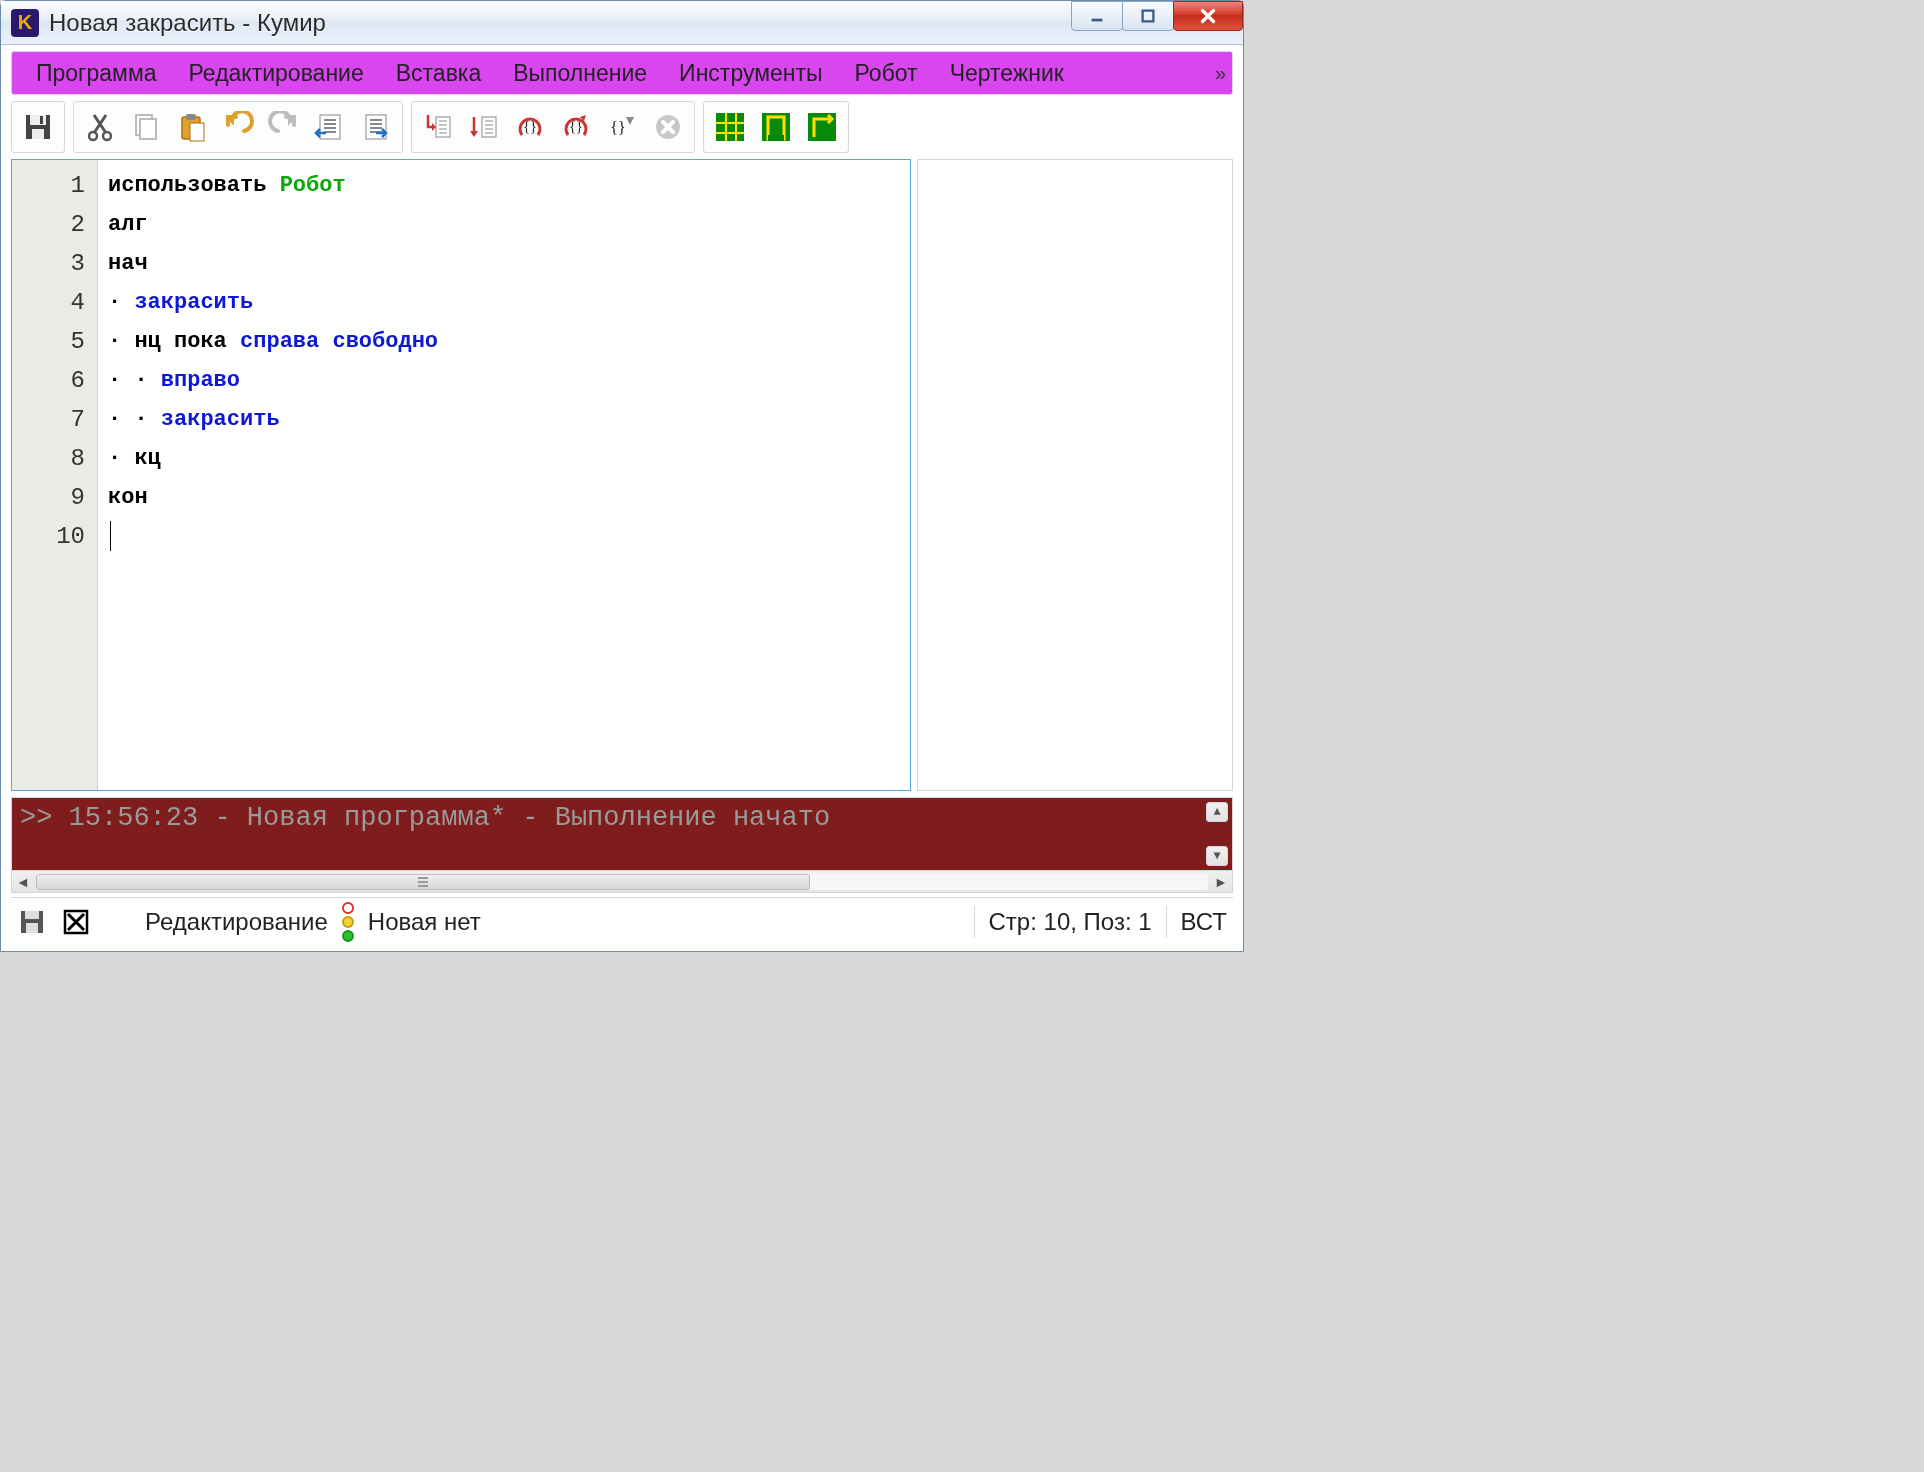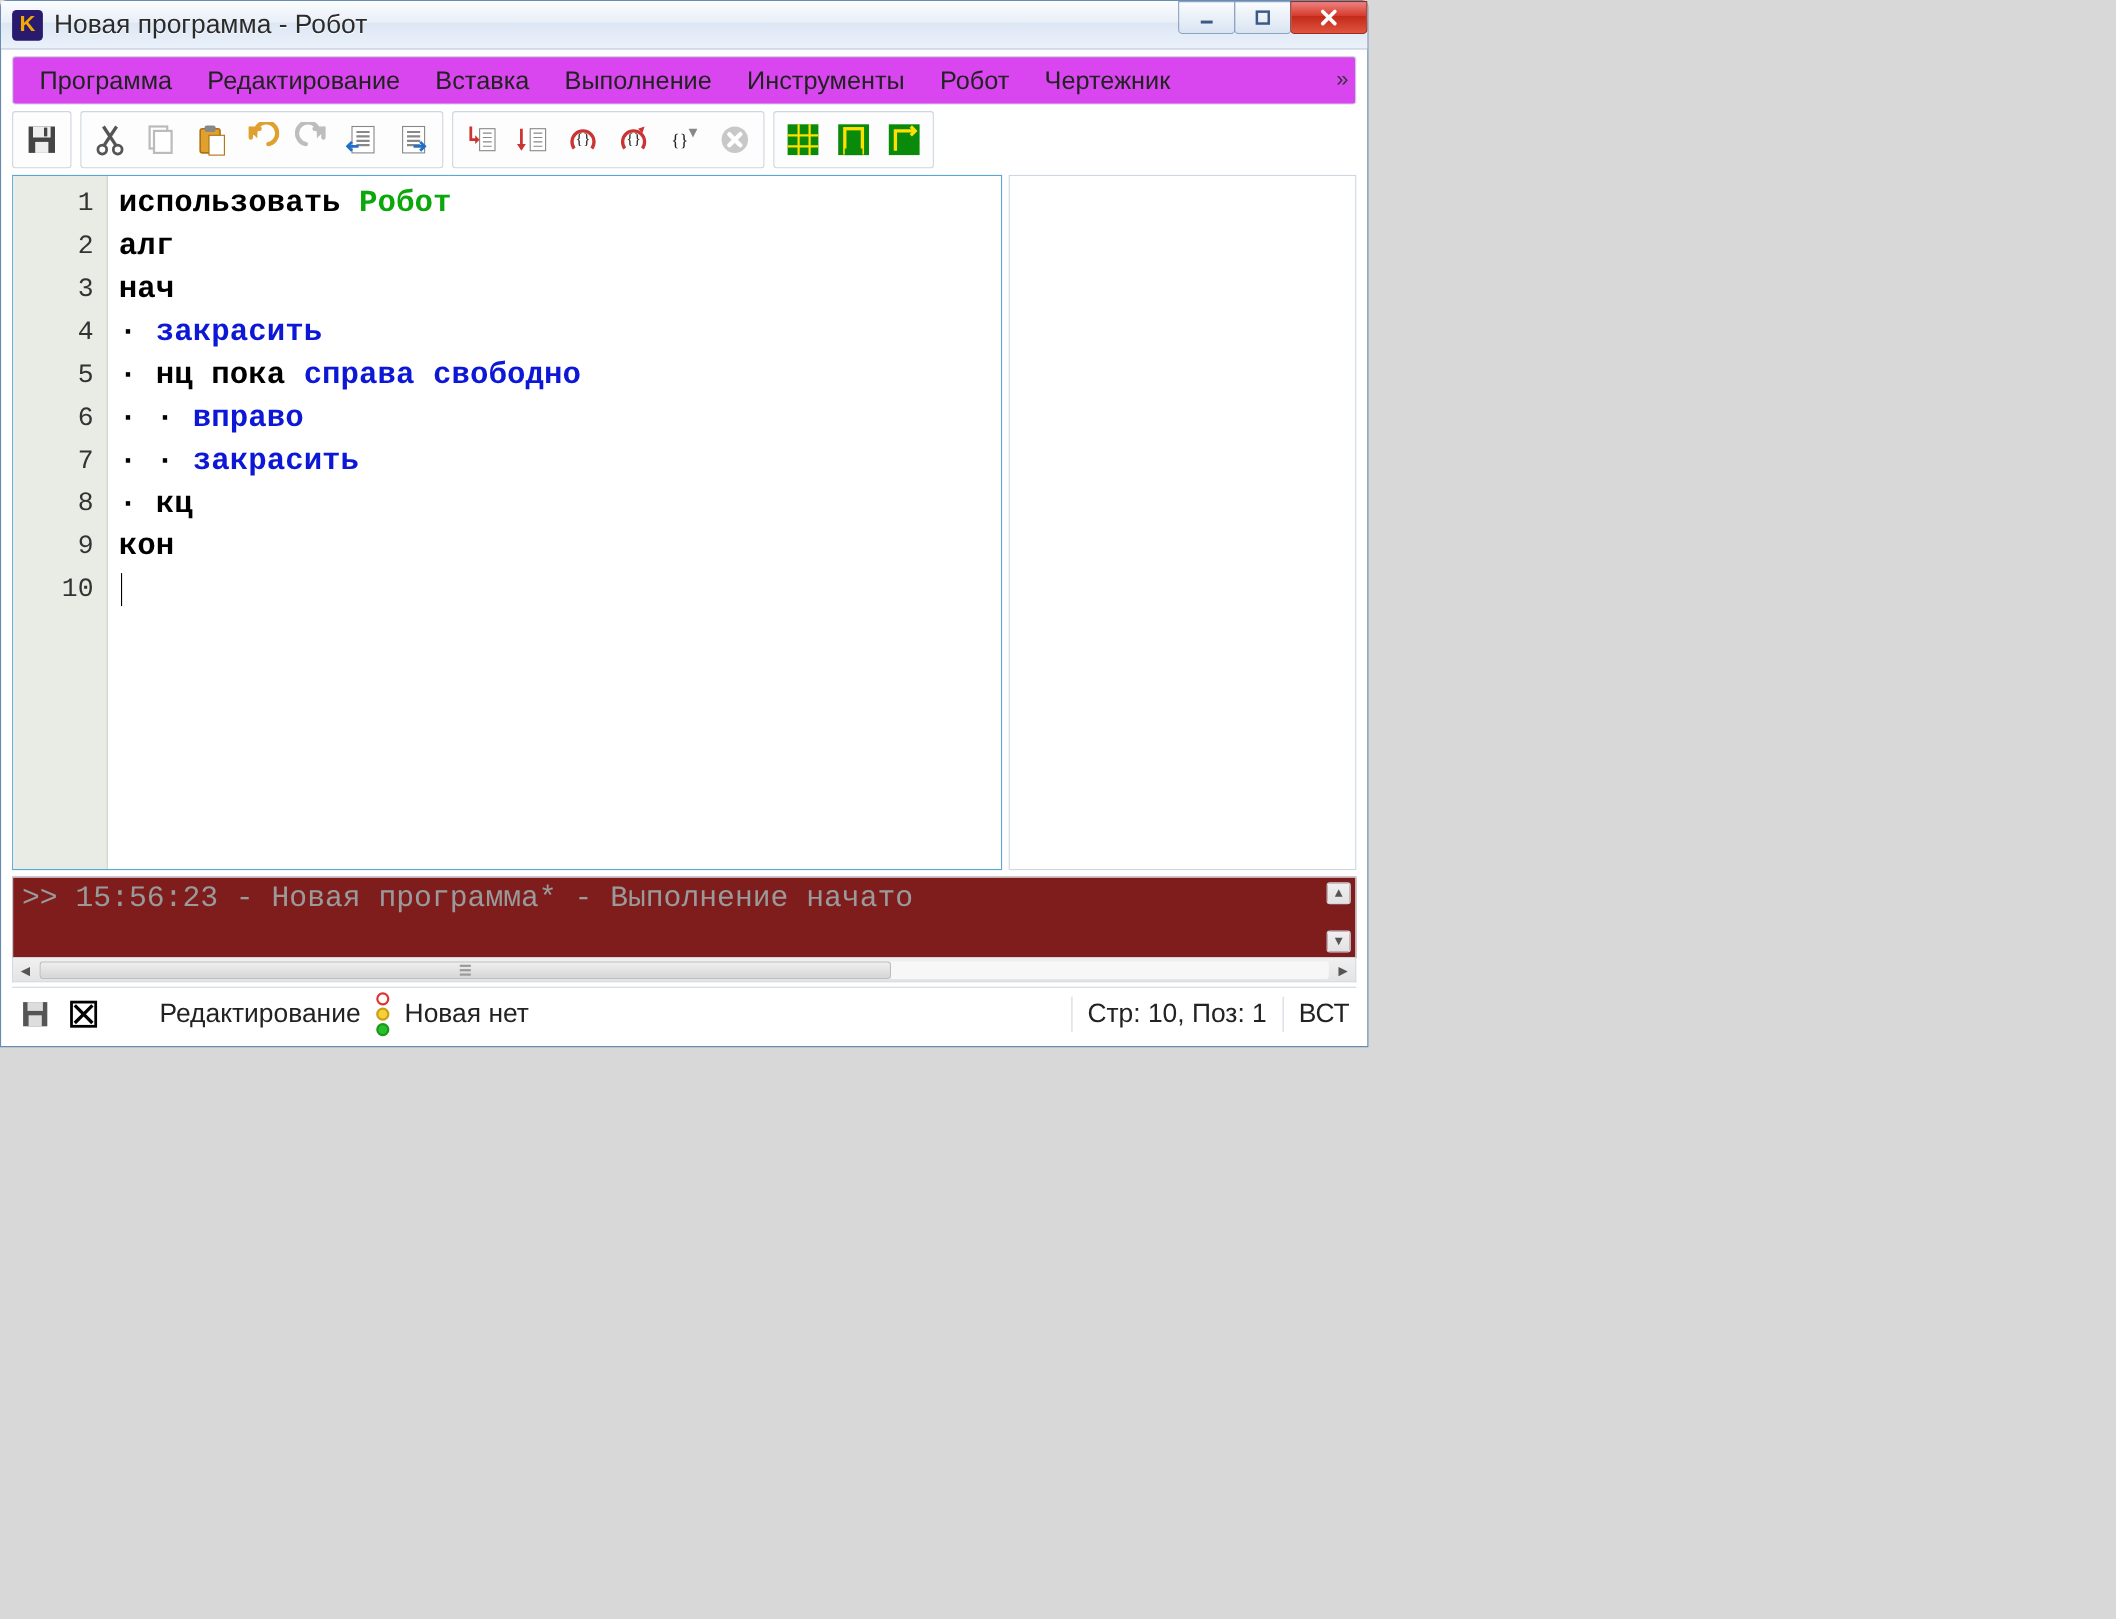--- a/index.html
+++ b/index.html
@@ -134,21 +134,21 @@
     font-family: Consolas, "Courier New", monospace;
     font-size: 24px;
     color: #333;
     height: 39px;
     line-height: 39px;
   }
   .code {
     flex: 1;
     padding: 6px 10px;
     font-family: Consolas, "Courier New", monospace;
-    font-size: 28px;
+    font-size: 22px;
     line-height: 39px;
     white-space: pre;
   }
   .code .line { height: 39px; }
   .kw { color: #000; font-weight: bold; }
   .cmd { color: #0d17d6; font-weight: bold; }
   .mod { color: #0aa80a; font-weight: bold; }
   .plain { color: #000; font-weight: bold; }
   .dot { color: #000; font-weight: bold; }
   .cursor {
@@ -256,21 +256,21 @@
   .traffic .green { background: #2bbf2b; border-color: #1a9a1a; }
   .sb-divider { width: 1px; height: 32px; background: #cfd6df; }
 </style>
 </head>
 <body>
 
 <div class="window">
 
   <div class="titlebar">
     <div class="app-icon">K</div>
-    <div class="title">Новая программа - Робот</div>
+    <div class="title">Новая закрасить - Кумир</div>
     <div class="win-buttons">
       <div class="win-btn">
         <svg viewBox="0 0 20 20" width="18" height="18">
             <rect x="4" y="13" width="12" height="3" fill="#3a5a85"></rect>
           </svg>
       </div>
       <div class="win-btn">
         <svg viewBox="0 0 20 20" width="18" height="18">
             <rect x="4" y="4" width="12" height="12" fill="none" stroke="#3a5a85" stroke-width="2.5"></rect>
           </svg>

